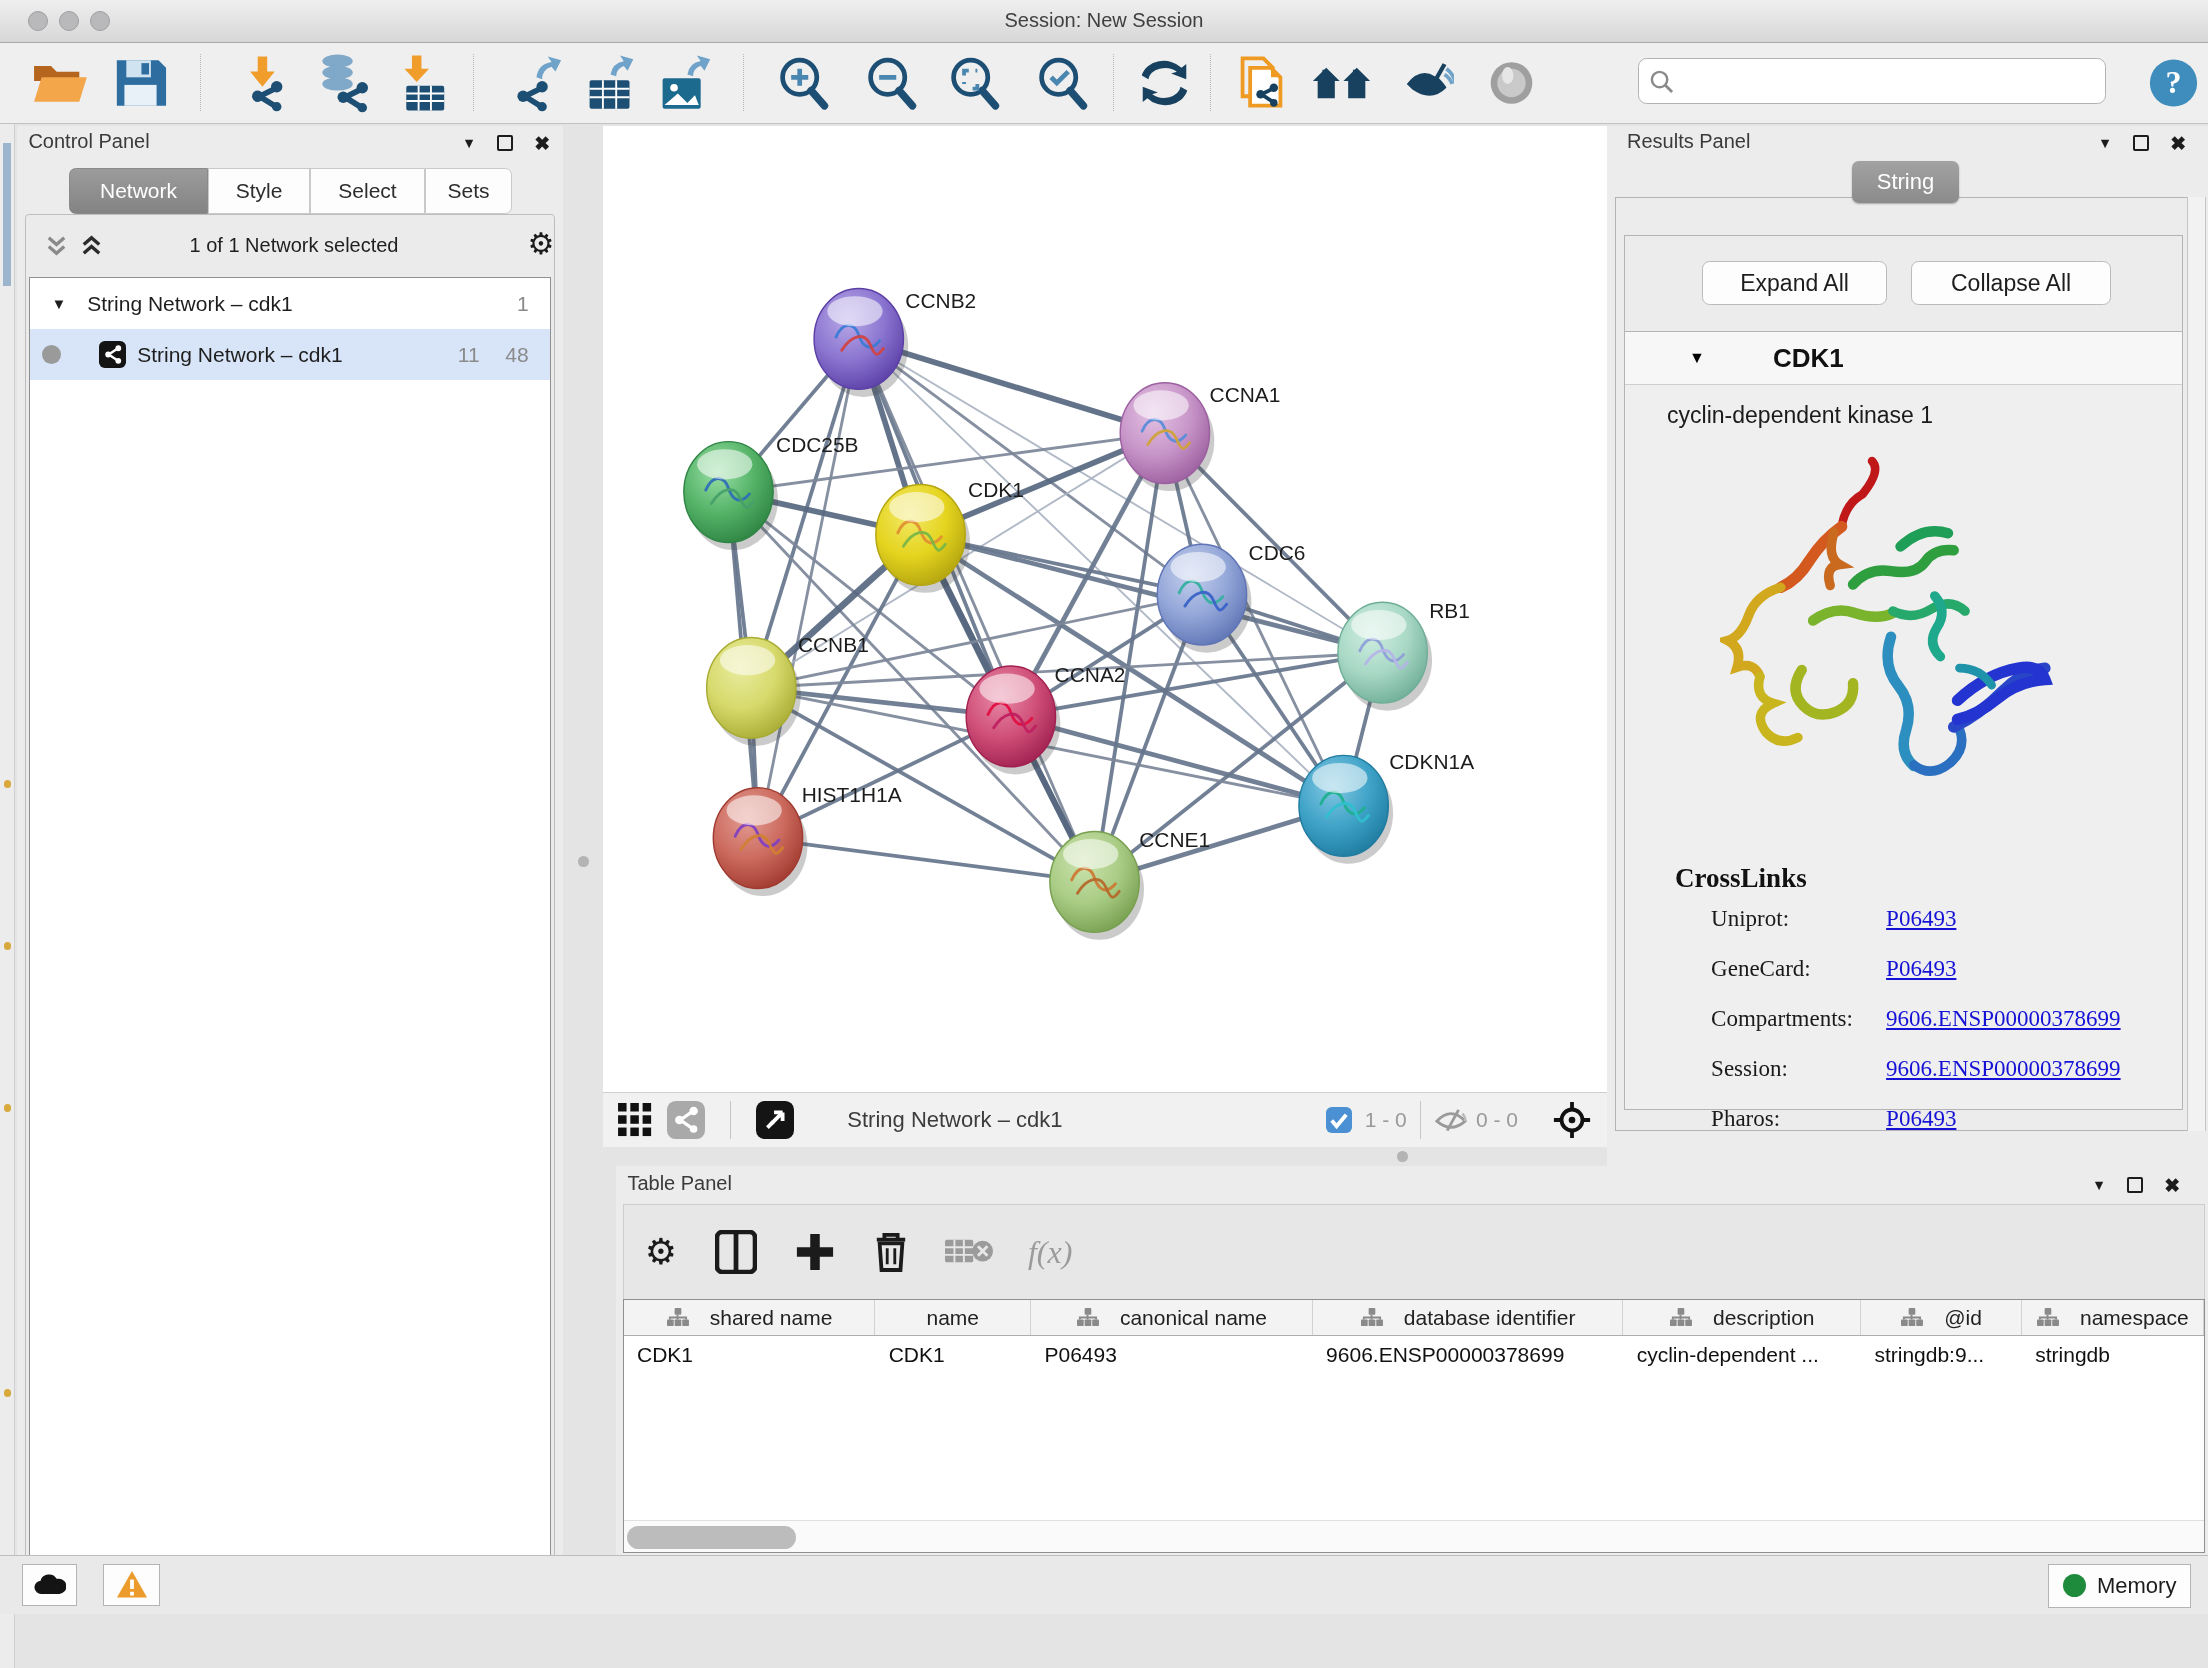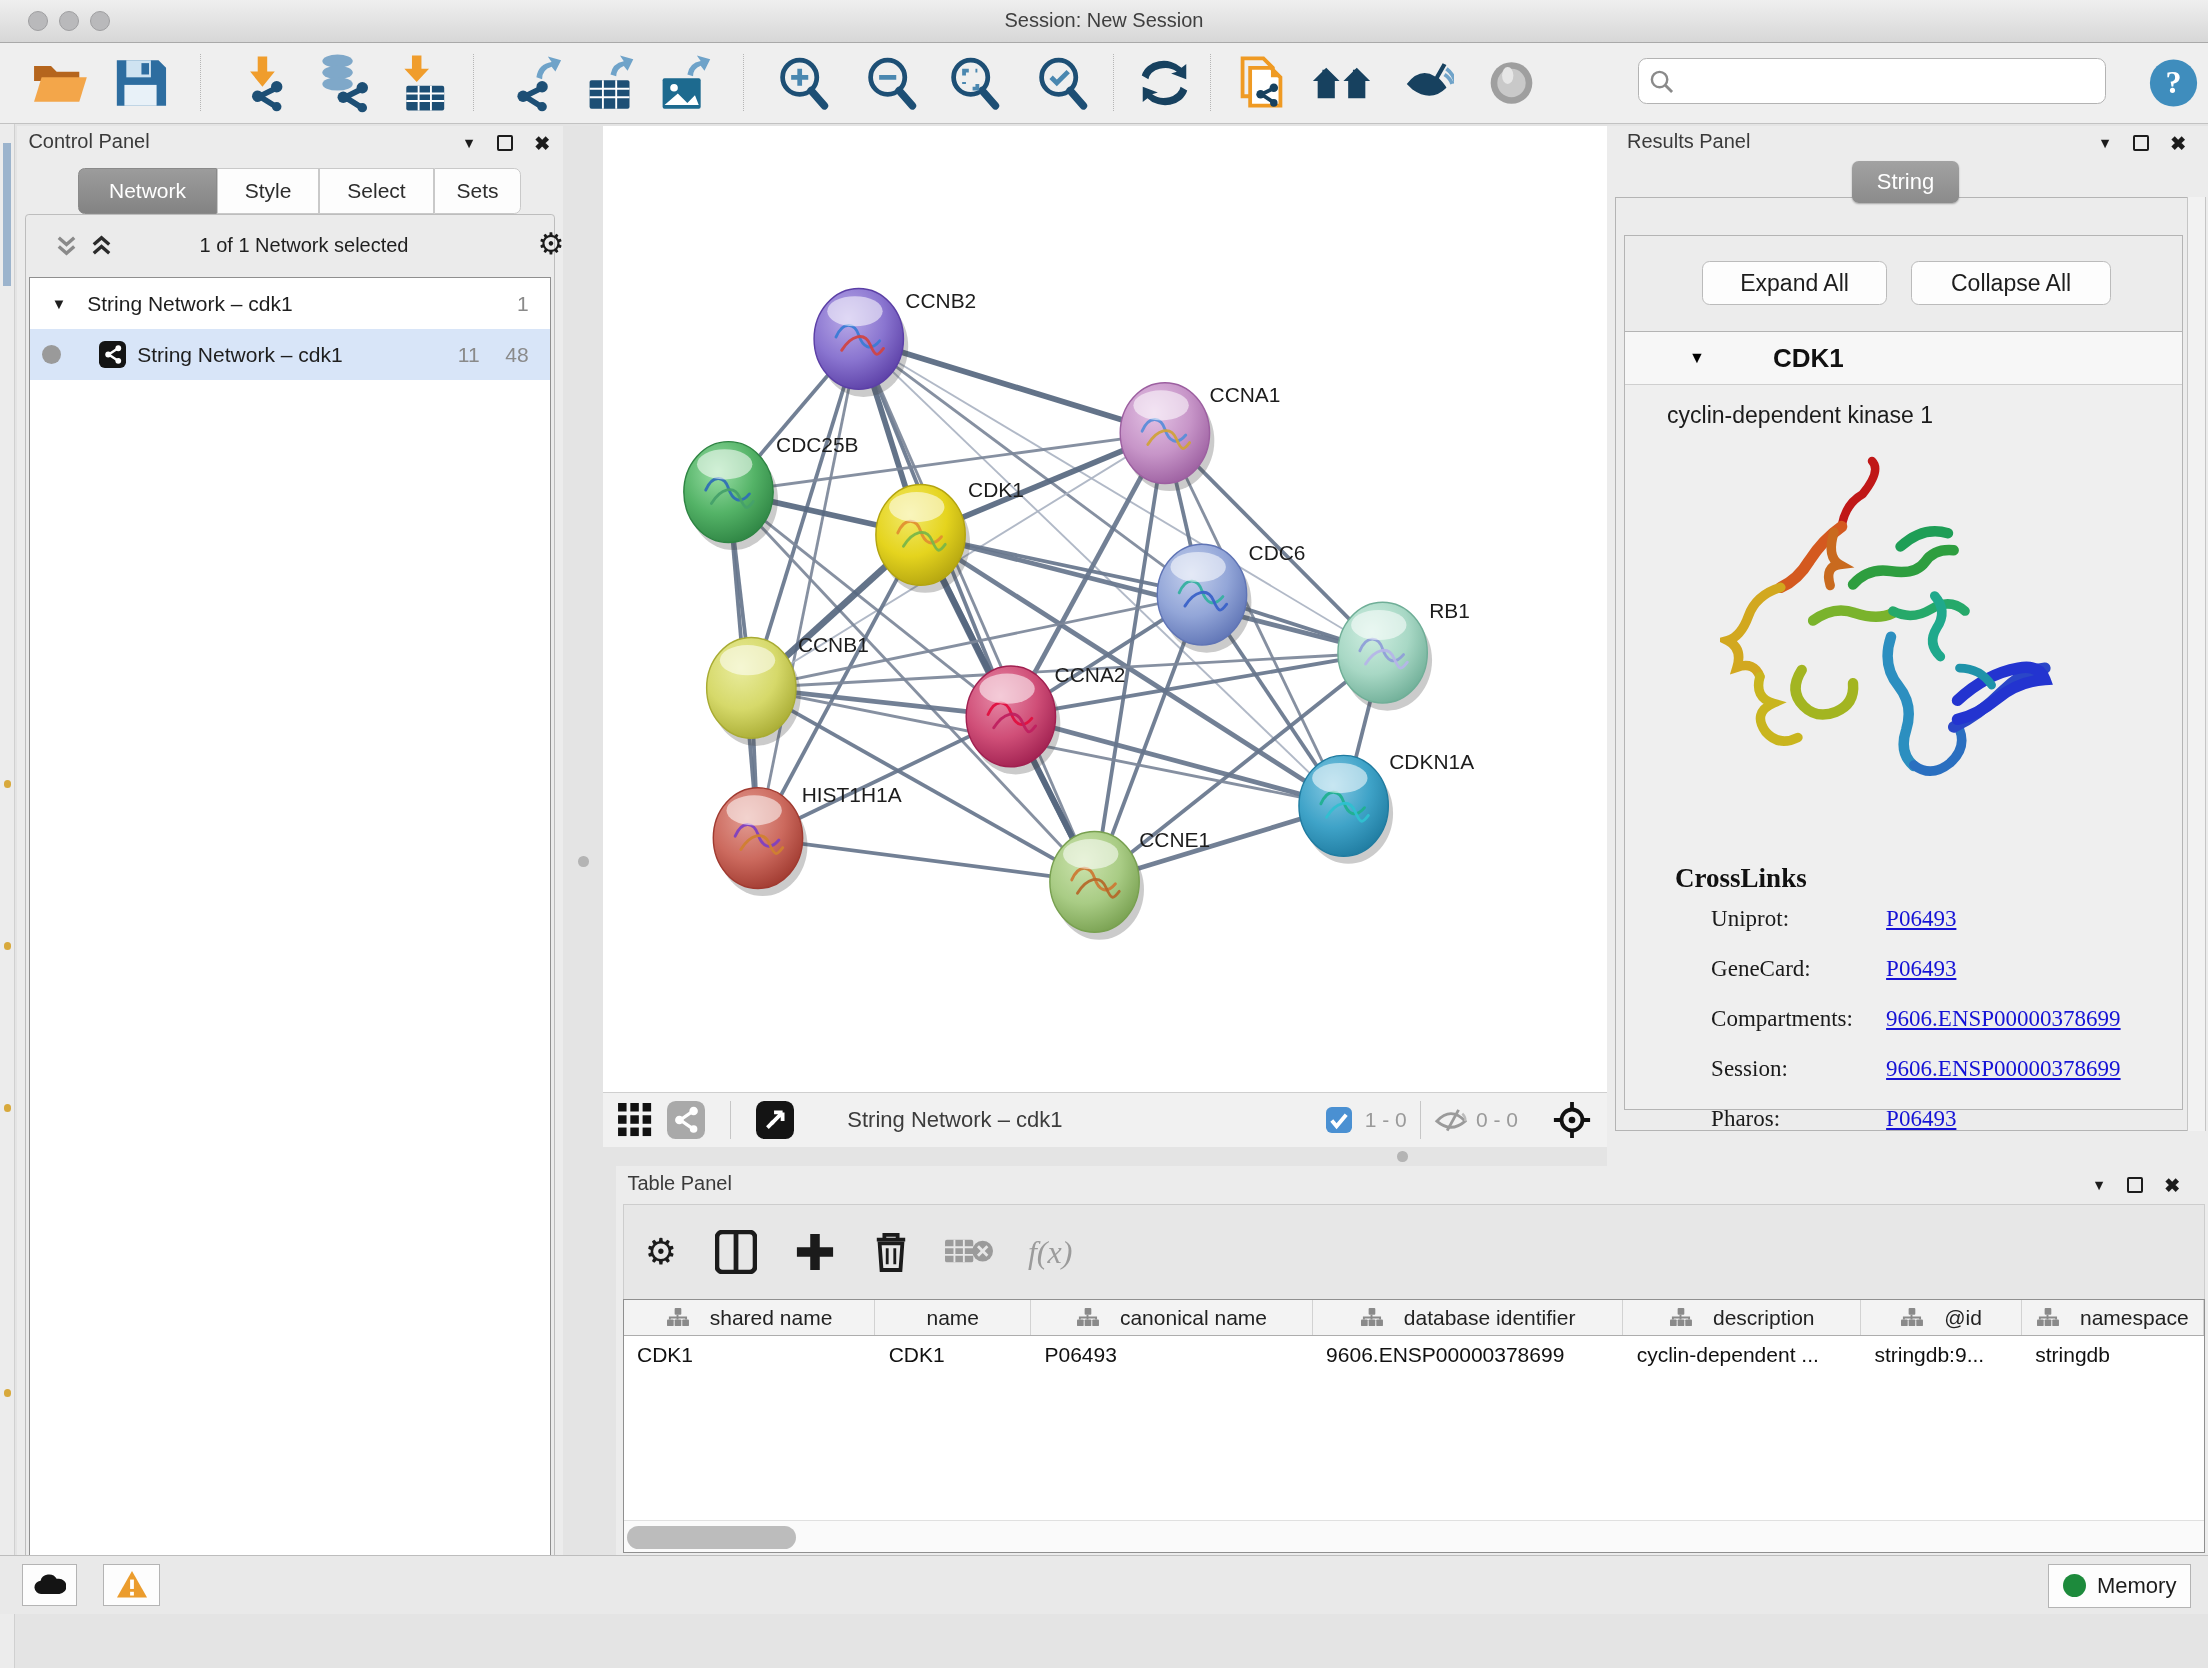--- a/index.html
+++ b/index.html
@@ -285,36 +285,36 @@
   <div class="abs" style="left:3.8px;top:1265px;width:7.6px;height:7.6px;background:#d8a93c;border-radius:50%"></div>
 </div>
 
 <div class="ctrlpanel">
   <div class="abs" style="left:11.4px;top:3.8px"><span class="panel-title">Control Panel</span></div>
   <div class="pctrl abs" style="left:445px;top:5.7px">
     <span class="tri">▼</span>
     <span class="sq"></span>
     <span class="xx">✖</span>
   </div>
-  <div class="abs" style="left:61px;top:42px;display:flex">
+  <div class="abs" style="left:52px;top:42px;display:flex">
     <div class="tabbtn sel" style="width:139px;border-radius:6.7px 0 0 6.7px">
         <span>Network</span>
       </div>
     <div class="tabbtn" style="width:102px">
         <span>Style</span>
       </div>
     <div class="tabbtn" style="width:115px">
         <span>Select</span>
       </div>
     <div class="tabbtn" style="width:87px;border-radius:0 6.7px 6.7px 0">
         <span>Sets</span>
       </div>
   </div>
   <div class="innerbox">
-    <div class="abs" style="left:14px;top:13.3px;width:100%;height:40px">
+    <div class="abs" style="left:4px;top:13.3px;width:100%;height:40px">
       <span class="abs" style="left:13.3px;top:3.8px">
         <svg width="27" height="27" viewBox="0 0 28 28" fill="none" stroke="#8a8a8a" stroke-width="3.5">
             <path d="M6 6 L14 13 L22 6 M6 15 L14 22 L22 15"></path>
           </svg>
         </span>
       <span class="abs" style="left:48px;top:3.8px">
         <svg width="27" height="27" viewBox="0 0 28 28" fill="none" stroke="#2b2b2b" stroke-width="3.5">
             <path d="M6 13 L14 6 L22 13 M6 22 L14 15 L22 22"></path>
           </svg>
         </span>

